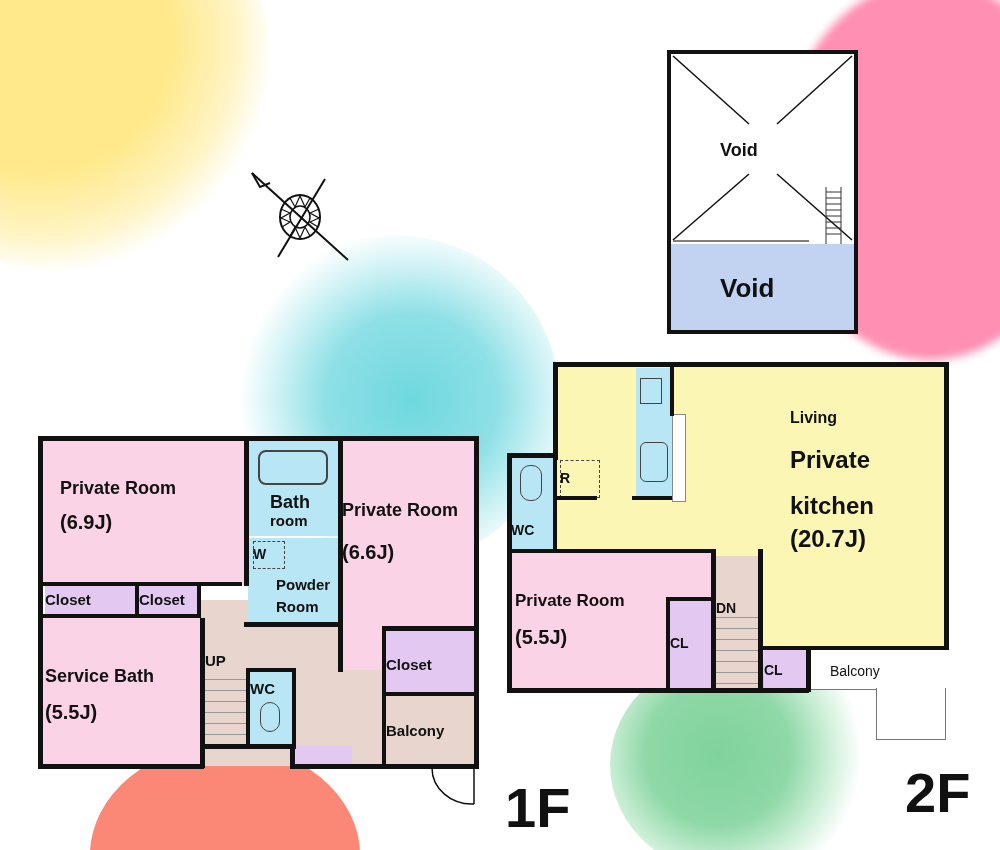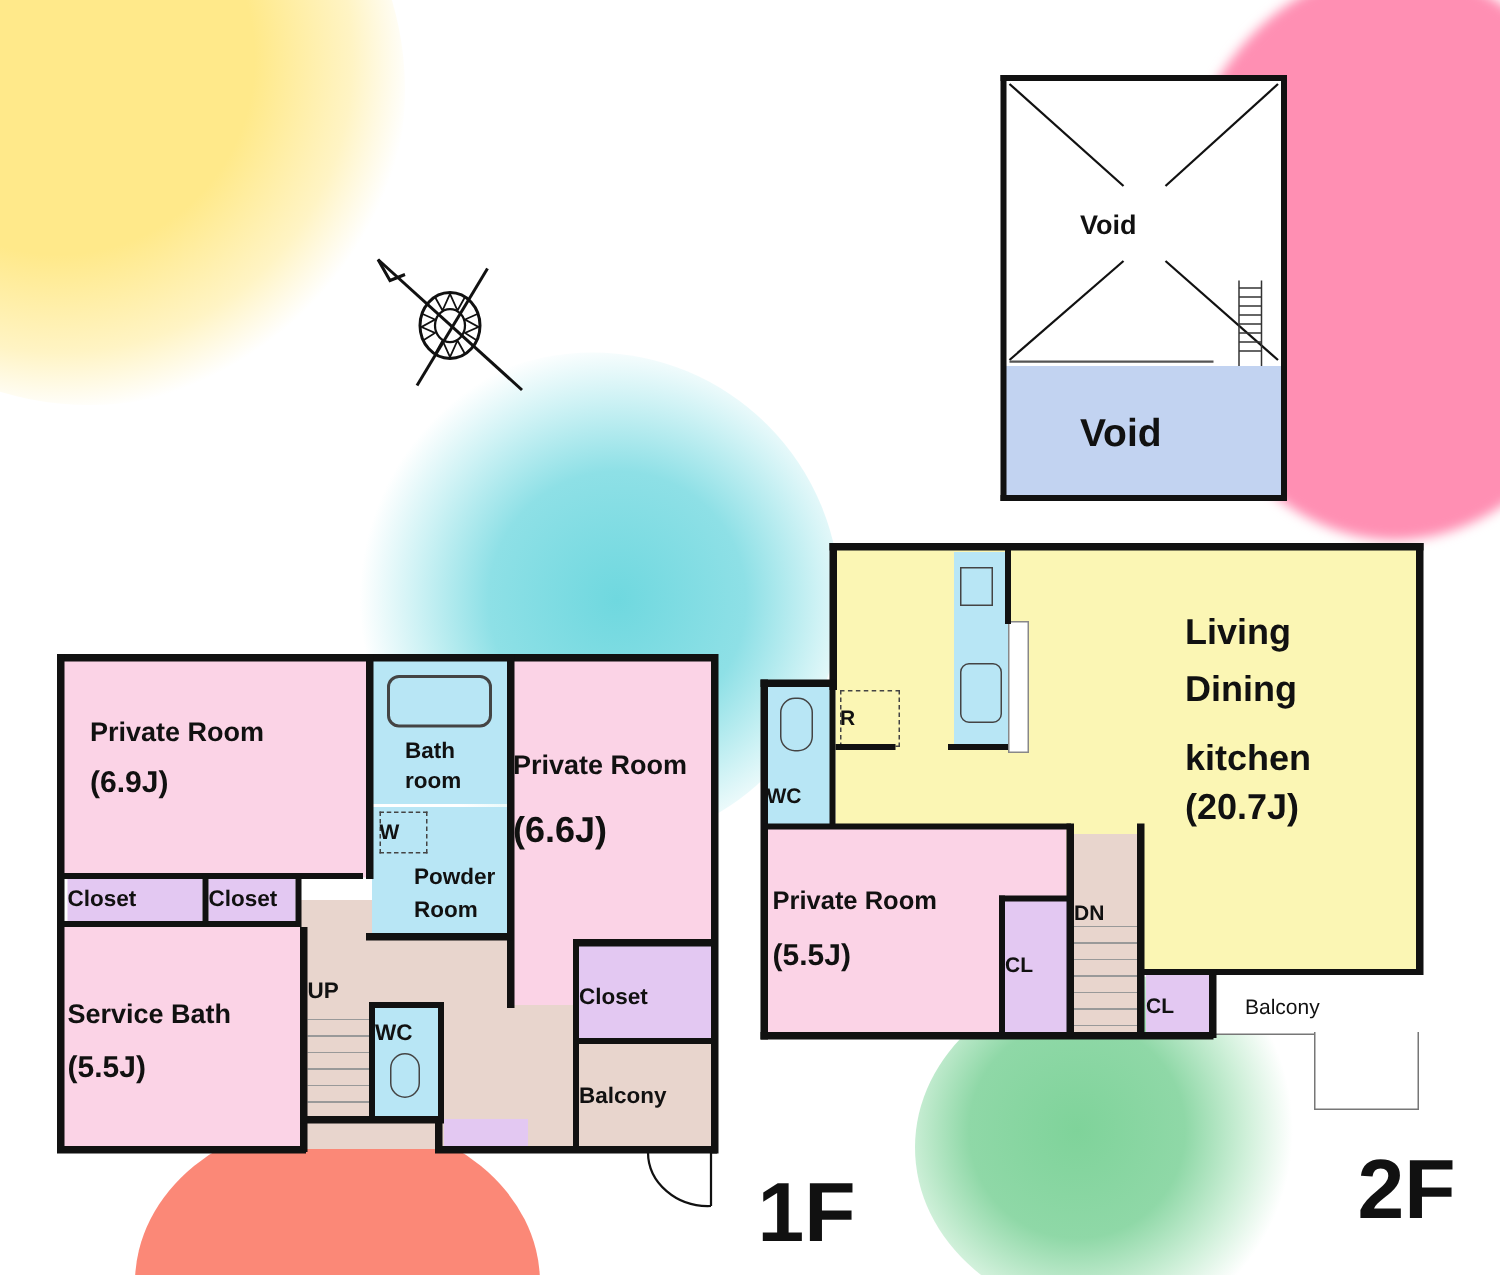--- a/index.html
+++ b/index.html
@@ -96,36 +96,36 @@
 
 <div class="room beige" style="left:200px;top:618px;width:185px;height:148px;"></div>
 <div class="room beige" style="left:200px;top:600px;width:140px;height:30px;"></div>
 
 <div class="room beige" style="left:205px;top:673px;width:42px;height:72px;
   background-image: repeating-linear-gradient(0deg, #e8d5cd 0 10px, #999 10px 11px), linear-gradient(#e8d5cd,#e8d5cd);"></div>
 <div class="label" style="left:205px;top:652px;width:42px;font-size:15px;">UP</div>
 
 <div class="room blue" style="left:248px;top:440px;width:92px;height:96px;"></div>
 <div class="room" style="left:258px;top:450px;width:70px;height:35px;border:2px solid #444;border-radius:8px;"></div>
-<div class="label" style="left:270px;top:492px;width:50px;font-size:15px;">Bath</div>
+<div class="label" style="left:270px;top:492px;width:50px;font-size:18px;">Bath</div>
 <div class="label" style="left:270px;top:512px;width:50px;font-size:15px;">room</div>
 
 <div class="room blue" style="left:248px;top:538px;width:92px;height:86px;"></div>
 <div class="room" style="left:253px;top:541px;width:32px;height:28px;border:1.5px dashed #444;"></div>
 <div class="label" style="left:253px;top:546px;width:32px;font-size:14px;">W</div>
 <div class="label" style="left:276px;top:576px;width:64px;font-size:15px;">Powder</div>
 <div class="label" style="left:276px;top:598px;width:64px;font-size:15px;">Room</div>
 
 <div class="room blue" style="left:250px;top:672px;width:44px;height:76px;"></div>
 <div class="label" style="left:250px;top:680px;width:44px;font-size:15px;">WC</div>
 <div class="room" style="left:260px;top:702px;width:20px;height:30px;border:1.5px solid #444;border-radius:10px;"></div>
 
 <div class="room pink" style="left:342px;top:440px;width:134px;height:230px;"></div>
 <div class="label" style="left:342px;top:500px;width:134px;font-size:18px;">Private Room</div>
-<div class="label" style="left:342px;top:540px;width:134px;font-size:24px;">(6.6J)</div>
+<div class="label" style="left:342px;top:540px;width:134px;font-size:20px;">(6.6J)</div>
 
 <div class="room purple" style="left:386px;top:630px;width:90px;height:62px;"></div>
 <div class="label" style="left:386px;top:656px;width:90px;font-size:15px;">Closet</div>
 
 <div class="room beige" style="left:386px;top:696px;width:90px;height:68px;"></div>
 <div class="label" style="left:386px;top:722px;width:90px;font-size:15px;">Balcony</div>
 
 <div class="room purple" style="left:296px;top:746px;width:56px;height:20px;"></div>
 
 <div class="wall" style="left:38px;top:436px;width:440px;height:5px;"></div>
@@ -151,22 +151,22 @@
 <div class="wall" style="left:382px;top:692px;width:94px;height:4px;"></div>
 
 <svg style="left:430px;top:766px" width="50" height="40">
   <path d="M2 2 A40 36 0 0 0 44 38" fill="none" stroke="#111" stroke-width="1.5"></path>
   <line x1="44" y1="2" x2="44" y2="38" stroke="#111" stroke-width="1.5"></line>
 </svg>
 
 <div class="floor-label" style="left:505px;top:775px;">1F</div>
 
 <div class="room yellow" style="left:557px;top:366px;width:388px;height:280px;"></div>
-<div class="label" style="left:790px;top:408px;text-align:left;font-size:24px;">Living</div>
-<div class="label" style="left:790px;top:446px;text-align:left;font-size:24px;">Dining</div>
+<div class="label" style="left:790px;top:408px;text-align:left;font-size:16px;">Living</div>
+<div class="label" style="left:790px;top:446px;text-align:left;font-size:24px;">Private</div>
 <div class="label" style="left:790px;top:492px;text-align:left;font-size:24px;">kitchen</div>
 <div class="label" style="left:790px;top:525px;text-align:left;font-size:24px;">(20.7J)</div>
 
 <div class="room blue" style="left:636px;top:368px;width:36px;height:130px;"></div>
 <div class="room" style="left:640px;top:378px;width:22px;height:26px;border:1.5px solid #444;"></div>
 <div class="room" style="left:640px;top:442px;width:28px;height:40px;border:1.5px solid #444;border-radius:6px;"></div>
 <div class="room" style="left:672px;top:414px;width:14px;height:88px;background:#fff;border:1px solid #888;"></div>
 
 <div class="room" style="left:560px;top:460px;width:40px;height:38px;border:1.5px dashed #444;"></div>
 <div class="label" style="left:560px;top:470px;width:40px;font-size:14px;">R</div>

